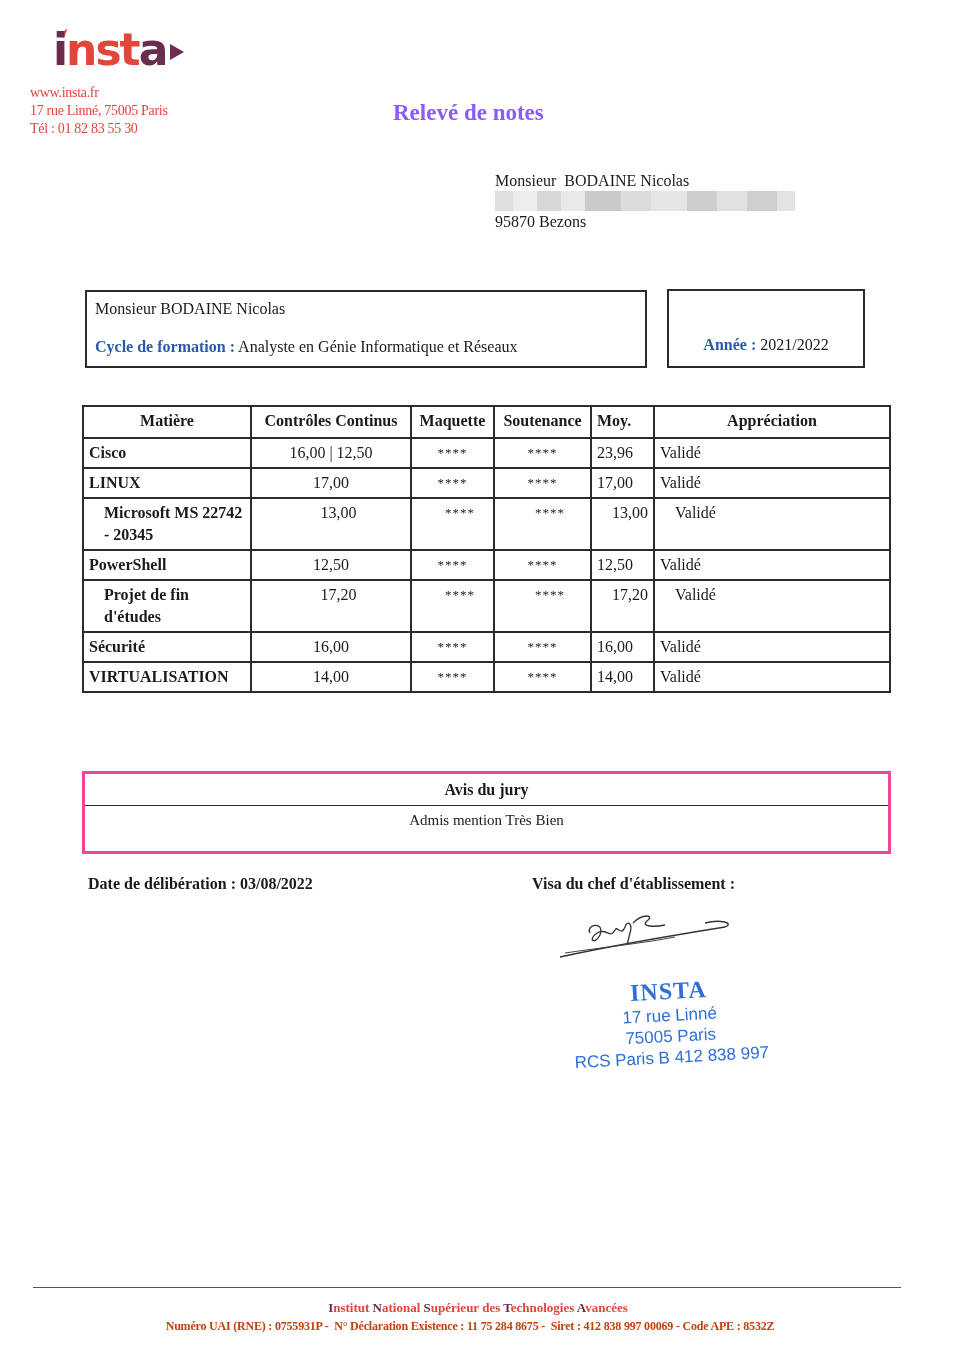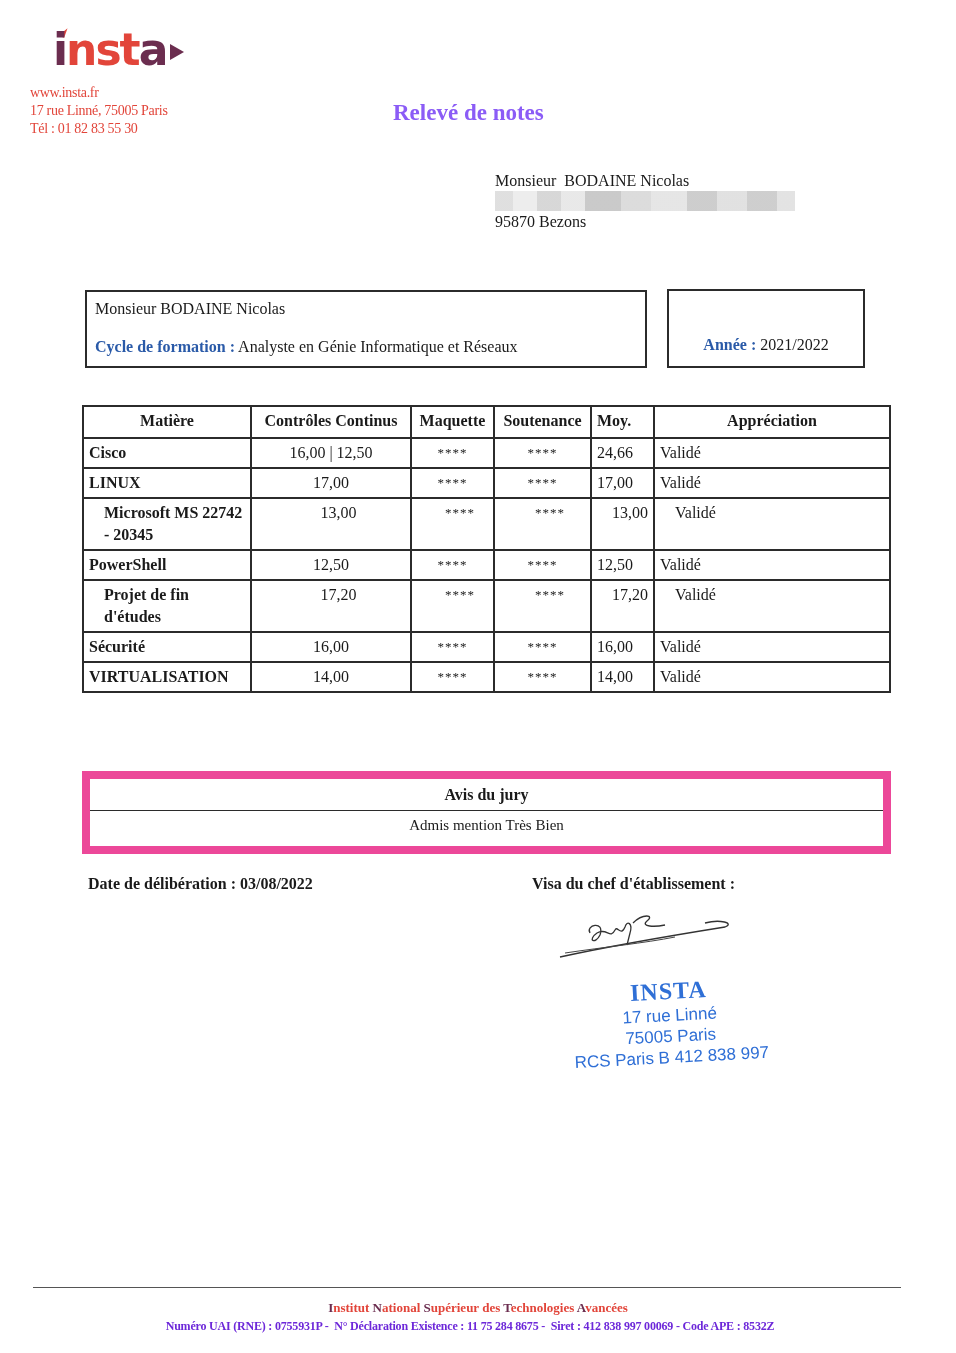--- a/index.html
+++ b/index.html
@@ -65,40 +65,40 @@
   .grades th { font-weight: bold; text-align: center; height: 24px; }
   .grades td.subj { font-weight: bold; text-align: left; }
   .grades td.c { text-align: center; }
   .grades td.l { text-align: left; }
   .grades td.stars { text-align: center; font-size: 13px; letter-spacing: 1px; }
   .grades tr.tall td { height: 44px; padding-left: 20px; }
   .grades tr.short td { height: 22px; }
 
   .jury {
     left: 82px; top: 771px; width: 809px; height: 83px; box-sizing: border-box;
-    border: 8px solid #ec4899;
+    border: 3px solid #ec4899;
   }
   .jury-head { height: 31px; border-bottom: 1.5px solid #2b2b2b; text-align: center;
     font-weight: bold; font-size: 16px; line-height: 31px; }
   .jury-body { text-align: center; font-size: 15px; padding-top: 6px; }
 
   .delib { left: 88px; top: 875px; font-weight: bold; font-size: 16px; }
   .visa { left: 532px; top: 875px; font-weight: bold; font-size: 16px; }
 
   .signature { left: 555px; top: 905px; width: 180px; height: 60px; }
 
   .stamp { left: 555px; top: 978px; width: 230px; text-align: center; color: #2f6fd6;
     transform: rotate(-3deg); transform-origin: center; }
   .stamp-name { font-family: "Liberation Serif", serif; font-weight: bold; font-size: 24px; letter-spacing: 1px; }
   .stamp-line { font-family: "Liberation Sans", sans-serif; font-size: 17px; line-height: 21px; }
 
   .footer-rule { left: 33px; top: 1287px; width: 868px; height: 0; border-top: 1.5px solid #555; }
   .footer1 { left: 0; width: 956px; top: 1300px; text-align: center; font-weight: bold; font-size: 13px; color: #e2453a; }
   .footer1 .ini { color: #6b2d4f; }
-  .footer2 { left: 0; width: 940px; top: 1319px; text-align: center; font-weight: bold; font-size: 12px; color: #6d28d9; letter-spacing: -0.2px; }
+  .footer2 { left: 0; width: 940px; top: 1319px; text-align: center; font-weight: bold; font-size: 12px; color: #c2410c; letter-spacing: -0.2px; }
 </style>
 </head>
 <body>
 
 <div class="abs logo">
   <div class="logo-accent"></div>
   <div class="logo-word"><span class="dk">i</span>nst<span class="dk">a</span></div>
   <div class="logo-tri"></div>
 </div>
 <div class="abs contact">
@@ -146,21 +146,21 @@
       <th style="text-align:left">Moy.</th>
       <th>Appréciation</th>
     </tr>
   </thead>
   <tbody>
     <tr class="short">
       <td class="subj">Cisco</td>
       <td class="c">16,00 | 12,50</td>
       <td class="stars">****</td>
       <td class="stars">****</td>
-      <td class="l">24,66</td>
+      <td class="l">23,96</td>
       <td class="l">Validé</td>
     </tr>
     <tr class="short">
       <td class="subj">LINUX</td>
       <td class="c">17,00</td>
       <td class="stars">****</td>
       <td class="stars">****</td>
       <td class="l">17,00</td>
       <td class="l">Validé</td>
     </tr>

